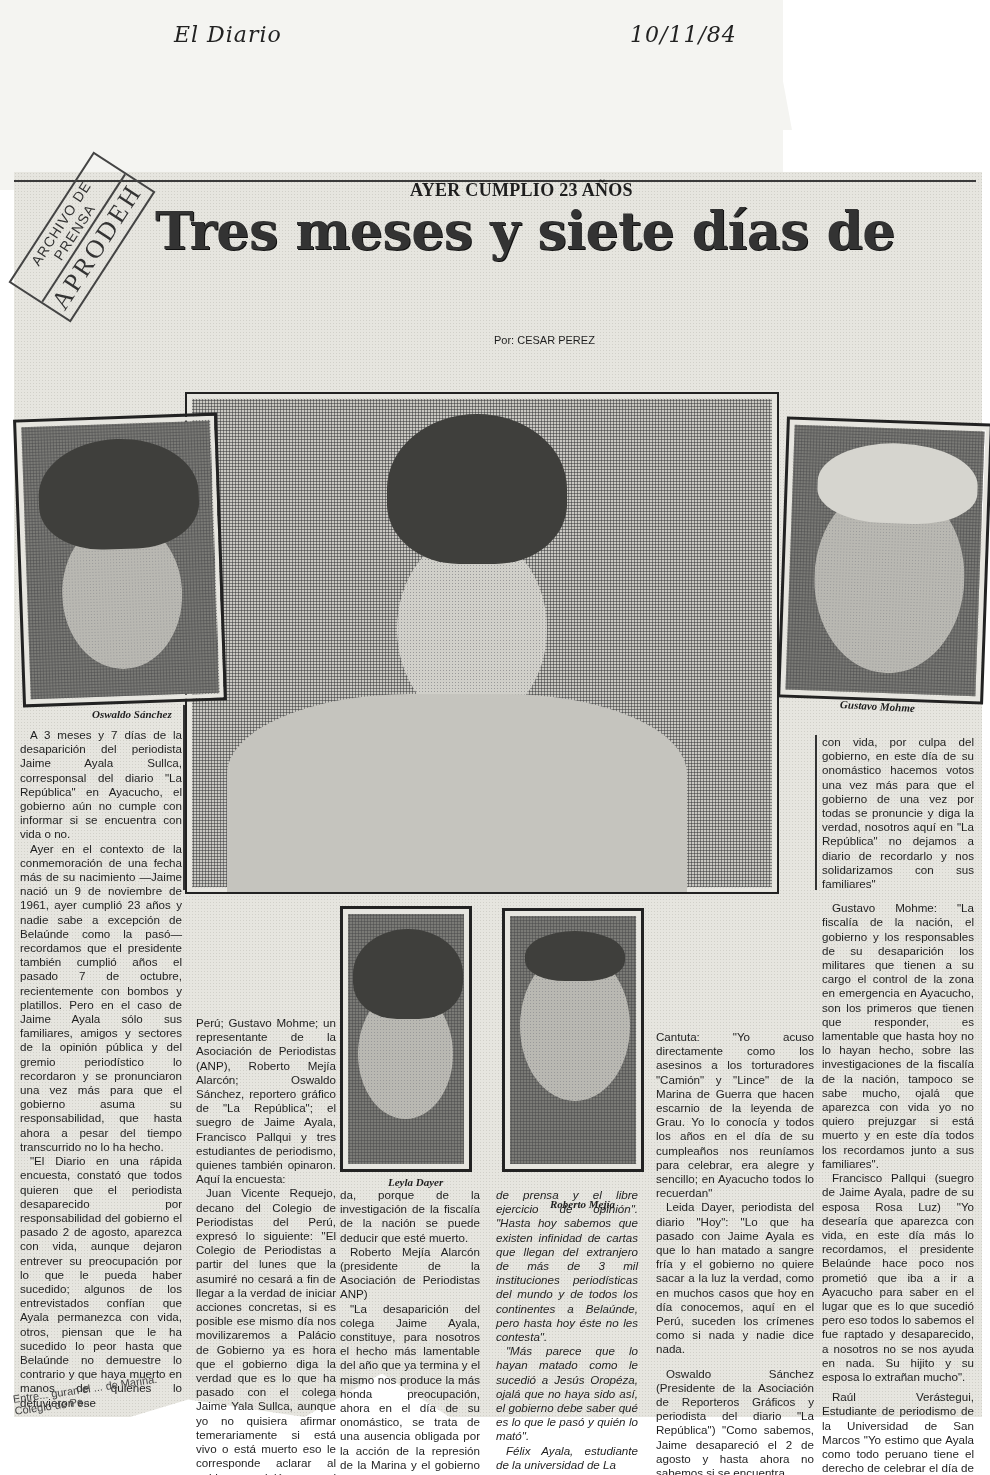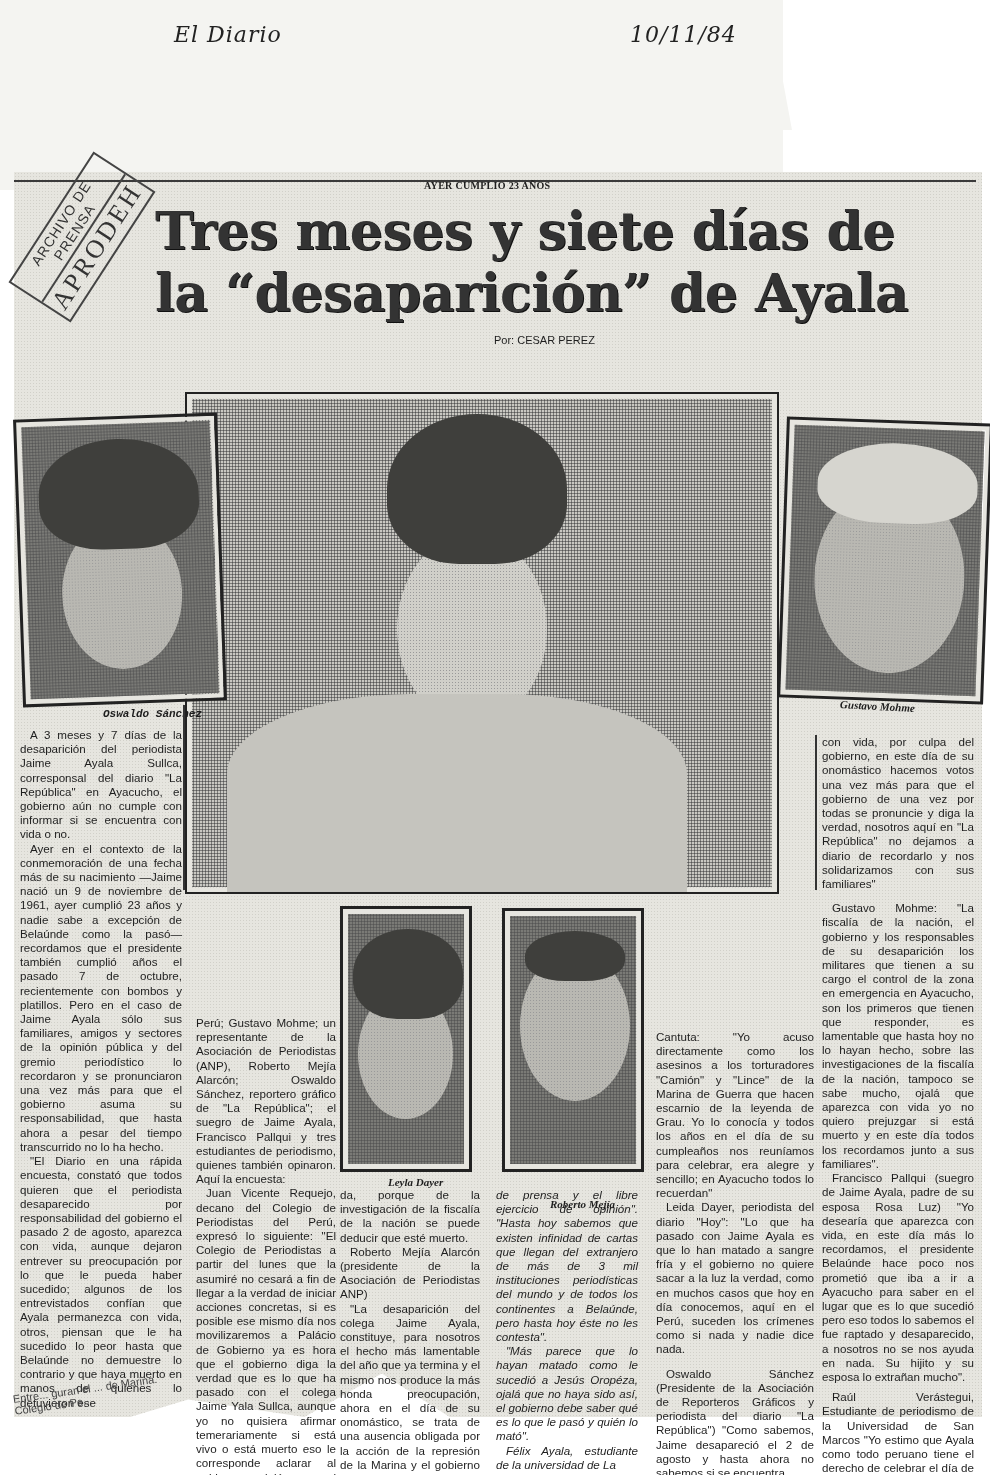--- a/index.html
+++ b/index.html
@@ -4,21 +4,21 @@
 <style>
   html,body{margin:0;padding:0;}
   body{width:990px;height:1475px;position:relative;overflow:hidden;background:#ffffff;font-family:"Liberation Sans",sans-serif;color:#1e1e1e;}
   .backing{position:absolute;left:0;top:0;width:783px;height:190px;background:#f4f4f1;}
   .backing-edge{position:absolute;left:752px;top:0;width:40px;height:130px;background:#f4f4f1;clip-path:polygon(0 0,40% 0,100% 100%,0 100%);}
   .clip{position:absolute;left:14px;top:172px;width:968px;height:1245px;background:#e6e5df;
         background-image:radial-gradient(#d1d0c9 0.7px,transparent 0.8px);background-size:3px 3px;
         clip-path:polygon(0 0,100% 0,100% 100%,45% 100%,38% 96.5%,30% 100%,18% 98.6%,12% 100%,0 100%);}
   .topline{position:absolute;left:14px;top:180px;width:962px;height:2px;background:#3a3a3a;}
   .hand{position:absolute;font-family:"DejaVu Serif",serif;font-style:italic;font-size:22px;color:#222;letter-spacing:1px;}
-  .kicker{position:absolute;left:424px;top:180px;font-family:"Liberation Serif",serif;font-weight:bold;font-size:10px;letter-spacing:0.3px;}
+  .kicker{position:absolute;left:410px;top:180px;font-family:"Liberation Serif",serif;font-weight:bold;font-size:18px;letter-spacing:0.3px;}
   .headline{position:absolute;left:155px;top:200px;font-family:"DejaVu Serif",serif;font-weight:bold;font-size:52px;line-height:62px;color:#333;letter-spacing:-0.5px;text-shadow:1px 1px 0 #111;}
   .byline{position:absolute;left:447px;top:334px;font-size:11px;padding-left:47px;}
   .stamp{position:absolute;left:4px;top:200px;width:152px;height:70px;transform:rotate(-57deg);transform-origin:center;border:2px solid #444;font-size:14px;color:#333;text-align:center;}
   .stamp-top{display:block;border-bottom:2px solid #444;padding:2px 0;letter-spacing:1px;}
   .stamp-main{display:block;font-size:26px;letter-spacing:3px;font-family:"Liberation Serif",serif;}
   .photo{position:absolute;border:3px solid #222;box-shadow:inset 0 0 0 4px #e6e5df;overflow:hidden;}
   .photo-fill{position:absolute;inset:5px;background:#7a7a76;background-image:radial-gradient(#555 0.9px,transparent 1.2px);background-size:3px 3px;}
   .face{position:absolute;border-radius:50%;background:#b9b8b2;background-image:radial-gradient(#999 0.8px,transparent 1px);background-size:3px 3px;}
   .hair{position:absolute;border-radius:50% 50% 40% 40%;background:#3f3f3c;}
   .caption{position:absolute;font-family:"Liberation Serif",serif;font-style:italic;font-weight:bold;font-size:11px;}
@@ -41,37 +41,36 @@
 <div class="topline"></div>
 
 <div class="stamp">
   <span class="stamp-top">ARCHIVO DE PRENSA</span>
   <span class="stamp-main">APRODEH</span>
 </div>
 
 <div class="kicker">AYER CUMPLIO 23 AÑOS</div>
 <div class="headline">
   <div>Tres meses y siete días de</div>
-  <div>la “desaparición” de Ayala</div>
 </div>
 <div class="byline">Por: CESAR PEREZ</div>
 
 <div class="photo" style="left:185px;top:392px;width:590px;height:498px;border-width:2px;">
   <div class="photo-fill" style="background-color:#c9c8c2;"></div>
   <div class="face" style="left:210px;top:140px;width:150px;height:190px;background-color:#d0cfc9;"></div>
   <div class="hair" style="left:200px;top:20px;width:180px;height:150px;"></div>
   <div style="position:absolute;left:40px;top:300px;width:460px;height:200px;background:#c5c4be;border-radius:40% 40% 0 0;"></div>
 </div>
 
 <div class="photo" style="left:18px;top:416px;width:198px;height:282px;transform:rotate(-2deg);">
   <div class="photo-fill"></div>
   <div class="face" style="left:40px;top:100px;width:120px;height:150px;"></div>
   <div class="hair" style="left:20px;top:20px;width:160px;height:110px;"></div>
 </div>
-<div class="caption" style="left:103px;top:708px;font-family:Liberation Mono, monospace;">Oswaldo Sánchez</div>
+<div class="caption" style="left:92px;top:708px;">Oswaldo Sánchez</div>
 
 <div class="photo" style="left:782px;top:420px;width:200px;height:275px;transform:rotate(2deg);">
   <div class="photo-fill"></div>
   <div class="face" style="left:30px;top:60px;width:150px;height:190px;"></div>
   <div class="hair" style="left:30px;top:20px;width:160px;height:80px;background:#d6d5cf;"></div>
 </div>
 <div class="caption" style="left:840px;top:700px;transform:rotate(3deg);">Gustavo Mohme</div>
 
 <div class="photo" style="left:340px;top:906px;width:126px;height:260px;">
   <div class="photo-fill"></div>

